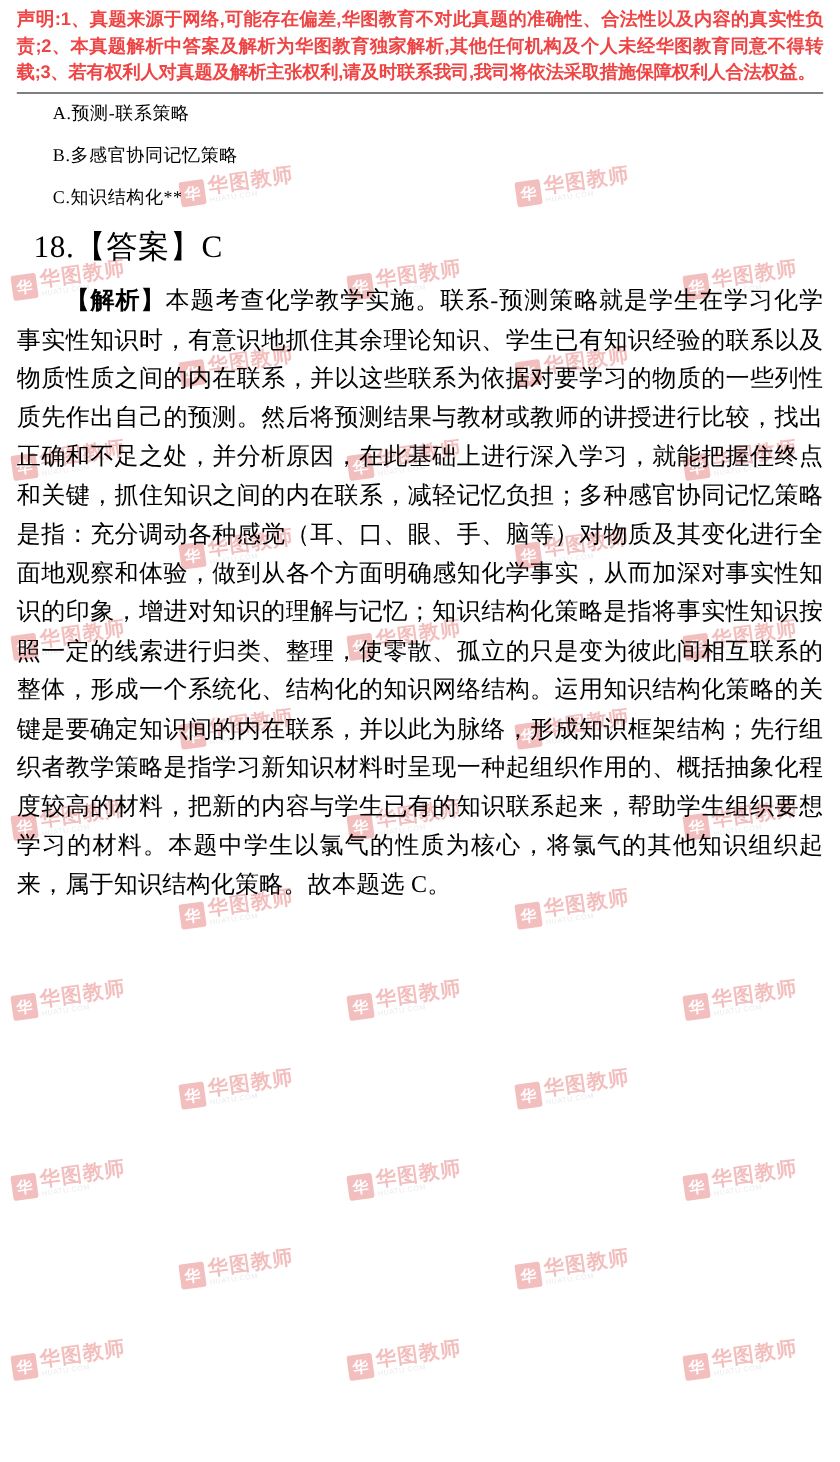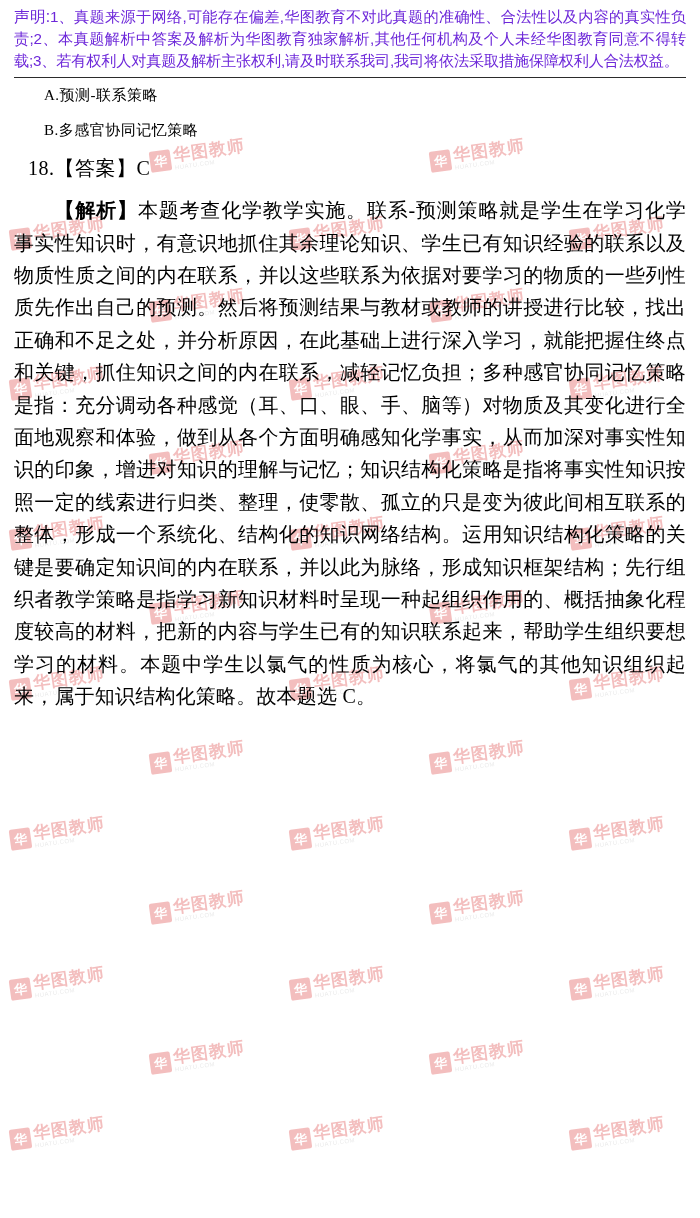--- a/index.html
+++ b/index.html
@@ -67,23 +67,23 @@
 
   
   .page {
     position: relative;
     z-index: 10;
     padding: 6px 14px 0 14px;
     box-sizing: border-box;
   }
 
   .notice {
-    color: #6d28d9;
+    color: #ef4444;
     font-family: "Liberation Sans", sans-serif;
-    font-weight: normal;
+    font-weight: bold;
     font-size: 15.2px;
     line-height: 1.42;
     text-align: justify;
     letter-spacing: -0.2px;
     margin: 0 0 6px 0;
   }
   .notice .lead {
     font-size: 15.6px;
   }
   .notice-rule {
@@ -93,21 +93,21 @@
   }
 
   .opt {
     font-size: 15px;
     line-height: 1.0;
     margin: 0 0 20px 0;
     padding-left: 30px;
     letter-spacing: 0.5px;
   }
   .qnum {
-    font-size: 20px;
+    font-size: 26px;
     line-height: 1.0;
     margin: 0 0 16px 0;
     padding-left: 14px;
     letter-spacing: 0.5px;
   }
 
   .analysis {
     font-size: 20px;
     line-height: 1.62;
     margin: 0;
@@ -382,19 +382,20 @@
   </div>
 </div>
 
 <div class="page">
 
   <p class="notice"><span class="lead">声明:</span><span>1、真题来源于网络,可能存在偏差,华图教育不对此真题的准确性、合法性以及内容的真实性负责;2、本真题解析中答案及解析为华图教育独家解析,其他任何机构及个人未经华图教育同意不得转载;3、若有权利人对真题及解析主张权利,请及时联系我司,我司将依法采取措施保障权利人合法权益。</span></p>
   <hr class="notice-rule">
 
   <p class="opt">A.预测-联系策略</p>
   <p class="opt">B.多感官协同记忆策略</p>
+  <p class="opt">C.知识结构化**</p>
 
   <p class="qnum">18.【答案】C</p>
 
   <p class="analysis"><span class="indent"></span><b>【解析】</b><span>本题考查化学教学实施。联系-预测策略就是学生在学习化学事实性知识时，有意识地抓住其余理论知识、学生已有知识经验的联系以及物质性质之间的内在联系，并以这些联系为依据对要学习的物质的一些列性质先作出自己的预测。然后将预测结果与教材或教师的讲授进行比较，找出正确和不足之处，并分析原因，在此基础上进行深入学习，就能把握住终点和关键，抓住知识之间的内在联系，减轻记忆负担；多种感官协同记忆策略是指：充分调动各种感觉（耳、口、眼、手、脑等）对物质及其变化进行全面地观察和体验，做到从各个方面明确感知化学事实，从而加深对事实性知识的印象，增进对知识的理解与记忆；知识结构化策略是指将事实性知识按照一定的线索进行归类、整理，使零散、孤立的只是变为彼此间相互联系的整体，形成一个系统化、结构化的知识网络结构。运用知识结构化策略的关键是要确定知识间的内在联系，并以此为脉络，形成知识框架结构；先行组织者教学策略是指学习新知识材料时呈现一种起组织作用的、概括抽象化程度较高的材料，把新的内容与学生已有的知识联系起来，帮助学生组织要想学习的材料。本题中学生以氯气的性质为核心，将氯气的其他知识组织起来，属于知识结构化策略。故本题选 C。</span></p>
 
 
 </div>
 
 </body></html>

